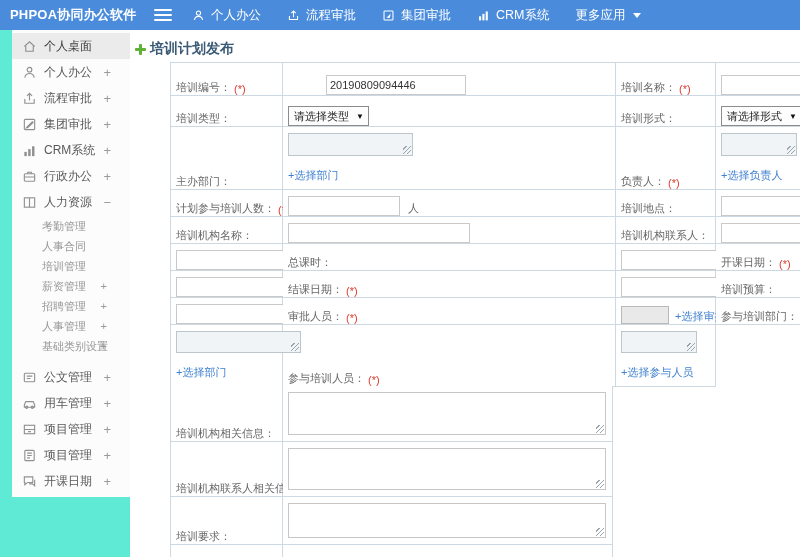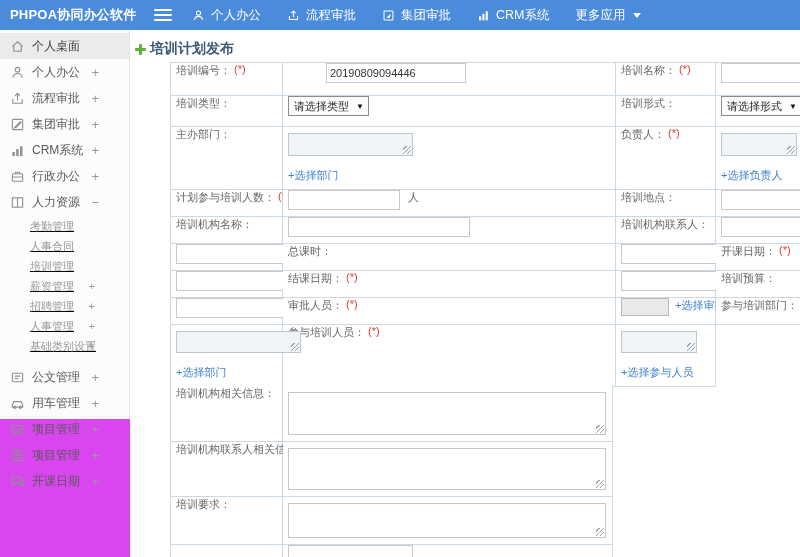--- a/index.html
+++ b/index.html
@@ -1,44 +1,44 @@
 <!DOCTYPE html>
 <html><head>
 <meta charset="utf-8">
 <style>
   :root{
     --hdr:#4a8cdb; --bd:#ccd9e2; --lbl:#666; --req:#e03b2e; --lnk:#3f80cf;
   }
   *{box-sizing:border-box;margin:0;padding:0;font-family:"Liberation Sans","DejaVu Sans",sans-serif;}
   html,body{width:800px;height:557px;overflow:hidden;background:#fff;}
-  #stage{position:relative;width:800px;height:557px;overflow:hidden;background:#d946ef;}
+  #stage{position:relative;width:800px;height:557px;overflow:hidden;background:#5eead4;}
 
   
   .header{position:absolute;left:0;top:0;width:800px;height:30px;background:var(--hdr);
           display:flex;align-items:center;color:#fff;}
   .logo{font-size:13px;font-weight:bold;padding-left:10px;width:142px;flex:none;letter-spacing:.2px;}
   .burger{width:18px;height:12px;display:flex;flex-direction:column;justify-content:space-between;
           margin-left:12px;cursor:pointer;flex:none;}
   .burger i{display:block;height:2px;background:#fff;border-radius:1px;}
   .topnav{display:flex;align-items:center;margin-left:20px;gap:26px;}
   .tnav{display:flex;align-items:center;gap:6px;font-size:12.5px;cursor:pointer;white-space:nowrap;}
   .tnav svg{display:block;}
   .caret{width:0;height:0;border-left:4px solid transparent;border-right:4px solid transparent;
          border-top:5px solid #fff;margin-left:2px;}
 
   
-  .sidebar{position:absolute;left:0;top:30px;width:130px;height:389px;background:#fcfcfc;
+  .sidebar{position:absolute;left:12px;top:30px;width:130px;height:467px;background:#fcfcfc;
            border-right:1px solid #e4e4e4;padding-top:3px;}
   .sitem{height:26px;display:flex;align-items:center;padding:0 32px 0 10px;font-size:12px;
          color:#595959;cursor:pointer;position:relative;}
   .sitem .ic{width:15px;height:15px;margin-right:7px;color:#909090;flex:none;}
   .sitem .lab{flex:1;white-space:nowrap;}
   .exp{position:absolute;right:30px;color:#9a9a9a;font-size:13px;line-height:1;}
   .sitem.active{background:#ebebeb;color:#3d3d3d;}
-  .ssub{padding:1px 0 2px;text-decoration:underline;}
+  .ssub{padding:1px 0 2px;}
   .sub{height:20px;display:flex;align-items:center;padding:0 36px 0 30px;font-size:11px;
        color:#979797;cursor:pointer;position:relative;white-space:nowrap;}
   .sub .exp{right:34px;font-size:11px;}
   .gap6{margin-top:6px;justify-content:flex-end;}
 
   
   .main{position:absolute;left:130px;top:30px;width:670px;height:527px;background:#fff;overflow:hidden;}
   .ptitle{position:absolute;left:4px;top:10px;display:flex;align-items:center;gap:3px;}
   .plus{position:relative;width:13px;height:13px;flex:none;}
   .plus::before,.plus::after{content:"";position:absolute;background:#5fb237;border-radius:1px;}
@@ -46,21 +46,21 @@
   .plus::after{left:1px;top:5px;width:11px;height:3px;}
   .ptitle .t{font-size:14px;font-weight:bold;color:#3a5a75;}
 
   
   .tbl{position:absolute;display:grid;border-left:1px solid var(--bd);border-top:1px solid var(--bd);background:#fff;}
   .tbl-top{left:40px;top:32px;width:780px;grid-template-columns:112px 333px 100px 235px;
            grid-template-rows:33px 31px 63px 27px 27px 27px 27px 27px 62px;}
   .tbl-bot{left:40px;top:356px;width:442px;grid-template-columns:112px 330px;
            grid-template-rows:56px 55px 48px 44px;border-top:none;}
   .cell{border-right:1px solid var(--bd);border-bottom:1px solid var(--bd);display:flex;
-        align-items:flex-start;padding:0 5px;font-size:11px;color:var(--lbl);background:#fff;min-width:0;}
+        align-items:flex-end;padding:0 5px;font-size:11px;color:var(--lbl);background:#fff;min-width:0;}
   .cell.stack{flex-direction:column;align-items:flex-start;justify-content:center;gap:12px;padding:6px 5px;}
   .lb span{white-space:nowrap;}
   .req{color:var(--req);margin-left:3px;white-space:nowrap;}
   .inp{height:20px;border:1px solid #c9c9c9;background:#fff;font-size:11px;padding:0 3px;color:#333;}
   .inp.ro{background:#e9e9e9;border-color:#b9b9b9;width:48px;height:18px;}
   .sel{height:20px;border:1px solid #8c8c8c;background:#fdfdfd;display:inline-flex;align-items:center;
        padding:0 4px 0 5px;font-size:11px;color:#222;gap:7px;cursor:pointer;}
   .sel .car{font-size:8px;color:#111;}
   .ta{position:relative;background:#f1f4f6;border:1px solid #bcc6cd;display:block;}
   .ta.white{background:#fff;border-color:#c6c6c6;}

